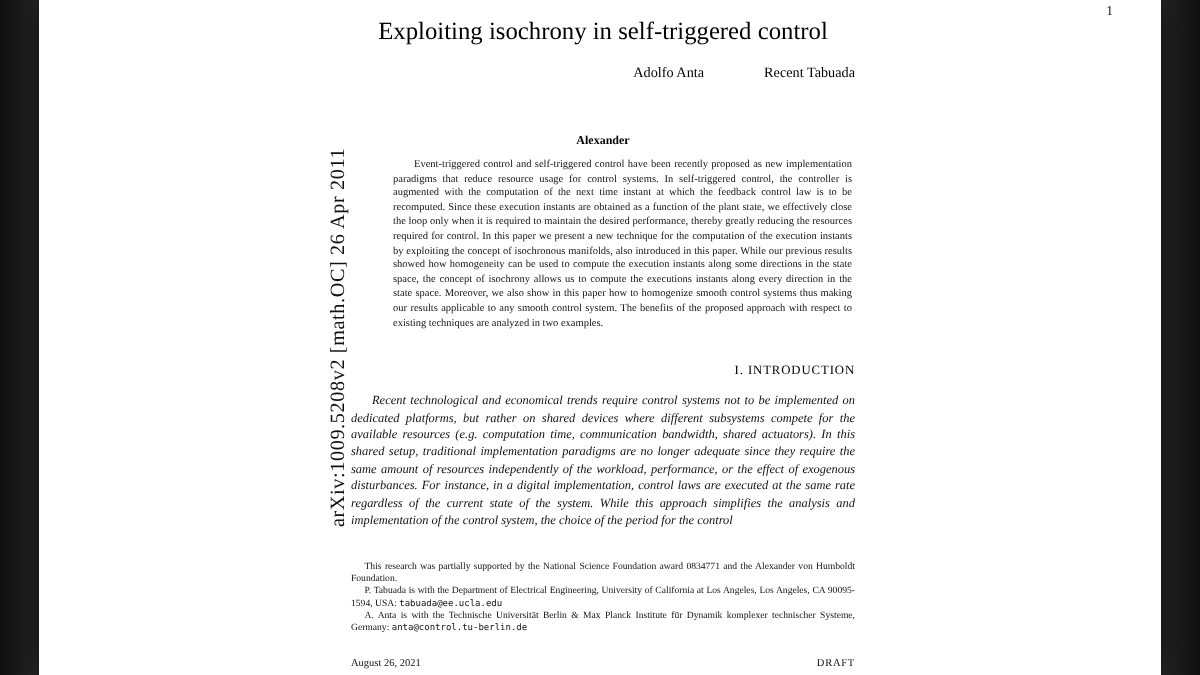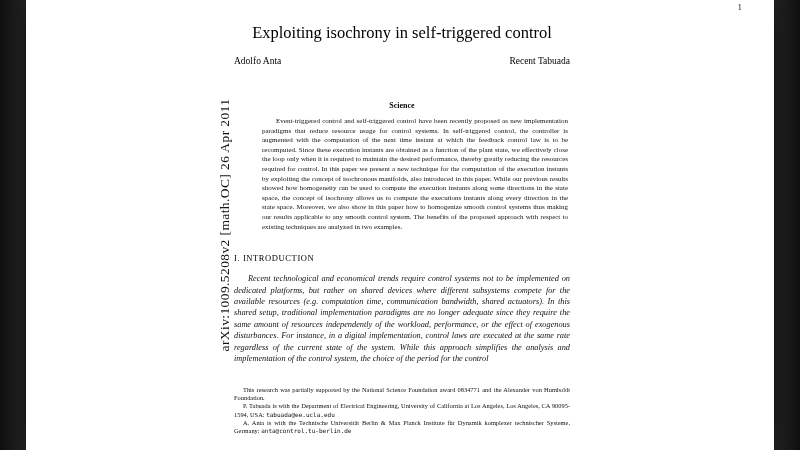--- a/index.html
+++ b/index.html
@@ -22,45 +22,45 @@
     font-size:9px; color:#222;
   }
 
   .arxiv {
     position:absolute; left:199px; top:225px;
     transform:translate(-50%,-50%) rotate(-90deg);
     white-space:nowrap;
     font-size:13.5px; letter-spacing:0.4px; color:#111;
   }
 
-  .col { position:absolute; left:208px; top:12px; width:336px; height:387px; }
+  .col { position:absolute; left:208px; top:0; width:336px; height:387px; }
 
   .title {
     margin-top:11px; text-align:center;
     font-size:16.5px; font-weight:normal; color:#000;
   }
 
   .authors {
-    margin-top:13px; display:flex; justify-content:space-between; gap:40px;
+    margin-top:13px; display:flex; justify-content:flex-end; gap:40px;
     font-size:9.5px;
   }
 
   .abstract-head {
     margin-top:35px; text-align:center;
     font-weight:bold; font-size:8px;
   }
 
   .abstract {
     margin:7px 2px 0 28px;
     font-size:7px; line-height:9.6px;
     text-align:justify; text-indent:14px; color:#111;
   }
 
   .section-head {
-    margin-top:21px; text-align:left;
+    margin-top:21px; text-align:right;
     font-size:8.5px; letter-spacing:0.6px; color:#000;
   }
 
   .intro {
     margin-top:10px;
     font-size:8.3px; line-height:11.4px;
     text-align:justify; text-indent:14px; color:#111;font-style:italic;
   }
 
   .footnotes {
@@ -90,36 +90,40 @@
 
     <div class="col">
 
       <h1 class="title">Exploiting isochrony in self-triggered control</h1>
 
       <div class="authors">
         <span>Adolfo Anta</span>
         <span>Recent Tabuada</span>
       </div>
 
-      <div class="abstract-head">Science</div>
+      <div class="abstract-head">Alexander</div>
 
       <p class="abstract">Event-triggered control and self-triggered control have been recently proposed as new implementation paradigms that reduce resource usage for control systems. In self-triggered control, the controller is augmented with the computation of the next time instant at which the feedback control law is to be recomputed. Since these execution instants are obtained as a function of the plant state, we effectively close the loop only when it is required to maintain the desired performance, thereby greatly reducing the resources required for control. In this paper we present a new technique for the computation of the execution instants by exploiting the concept of isochronous manifolds, also introduced in this paper. While our previous results showed how homogeneity can be used to compute the execution instants along some directions in the state space, the concept of isochrony allows us to compute the executions instants along every direction in the state space. Moreover, we also show in this paper how to homogenize smooth control systems thus making our results applicable to any smooth control system. The benefits of the proposed approach with respect to existing techniques are analyzed in two examples.</p>
 
       <div class="section-head">I. INTRODUCTION</div>
 
       <p class="intro">Recent technological and economical trends require control systems not to be implemented on dedicated platforms, but rather on shared devices where different subsystems compete for the available resources (e.g. computation time, communication bandwidth, shared actuators). In this shared setup, traditional implementation paradigms are no longer adequate since they require the same amount of resources independently of the workload, performance, or the effect of exogenous disturbances. For instance, in a digital implementation, control laws are executed at the same rate regardless of the current state of the system. While this approach simplifies the analysis and implementation of the control system, the choice of the period for the control</p>
 
       <div class="footnotes">
         <p class="footnote">
           <span>This research was partially supported by the National Science Foundation award 0834771 and the Alexander von Humboldt Foundation.</span>
         </p>
         <p class="footnote">
           <span>P. Tabuada is with the Department of Electrical Engineering, University of California at Los Angeles, Los Angeles, CA 90095-1594, USA: </span><span class="mono">tabuada@ee.ucla.edu</span>
         </p>
         <p class="footnote">
           <span>A. Anta is with the Technische Universität Berlin &amp; Max Planck Institute für Dynamik komplexer technischer Systeme, Germany: </span><span class="mono">anta@control.tu-berlin.de</span>
         </p>
       </div>
 
+      <div class="footer">
+        <span>August 26, 2021</span>
+        <span class="draft">DRAFT</span>
+      </div>
 
     </div>
   </div>
 </div>
 
 </body></html>

